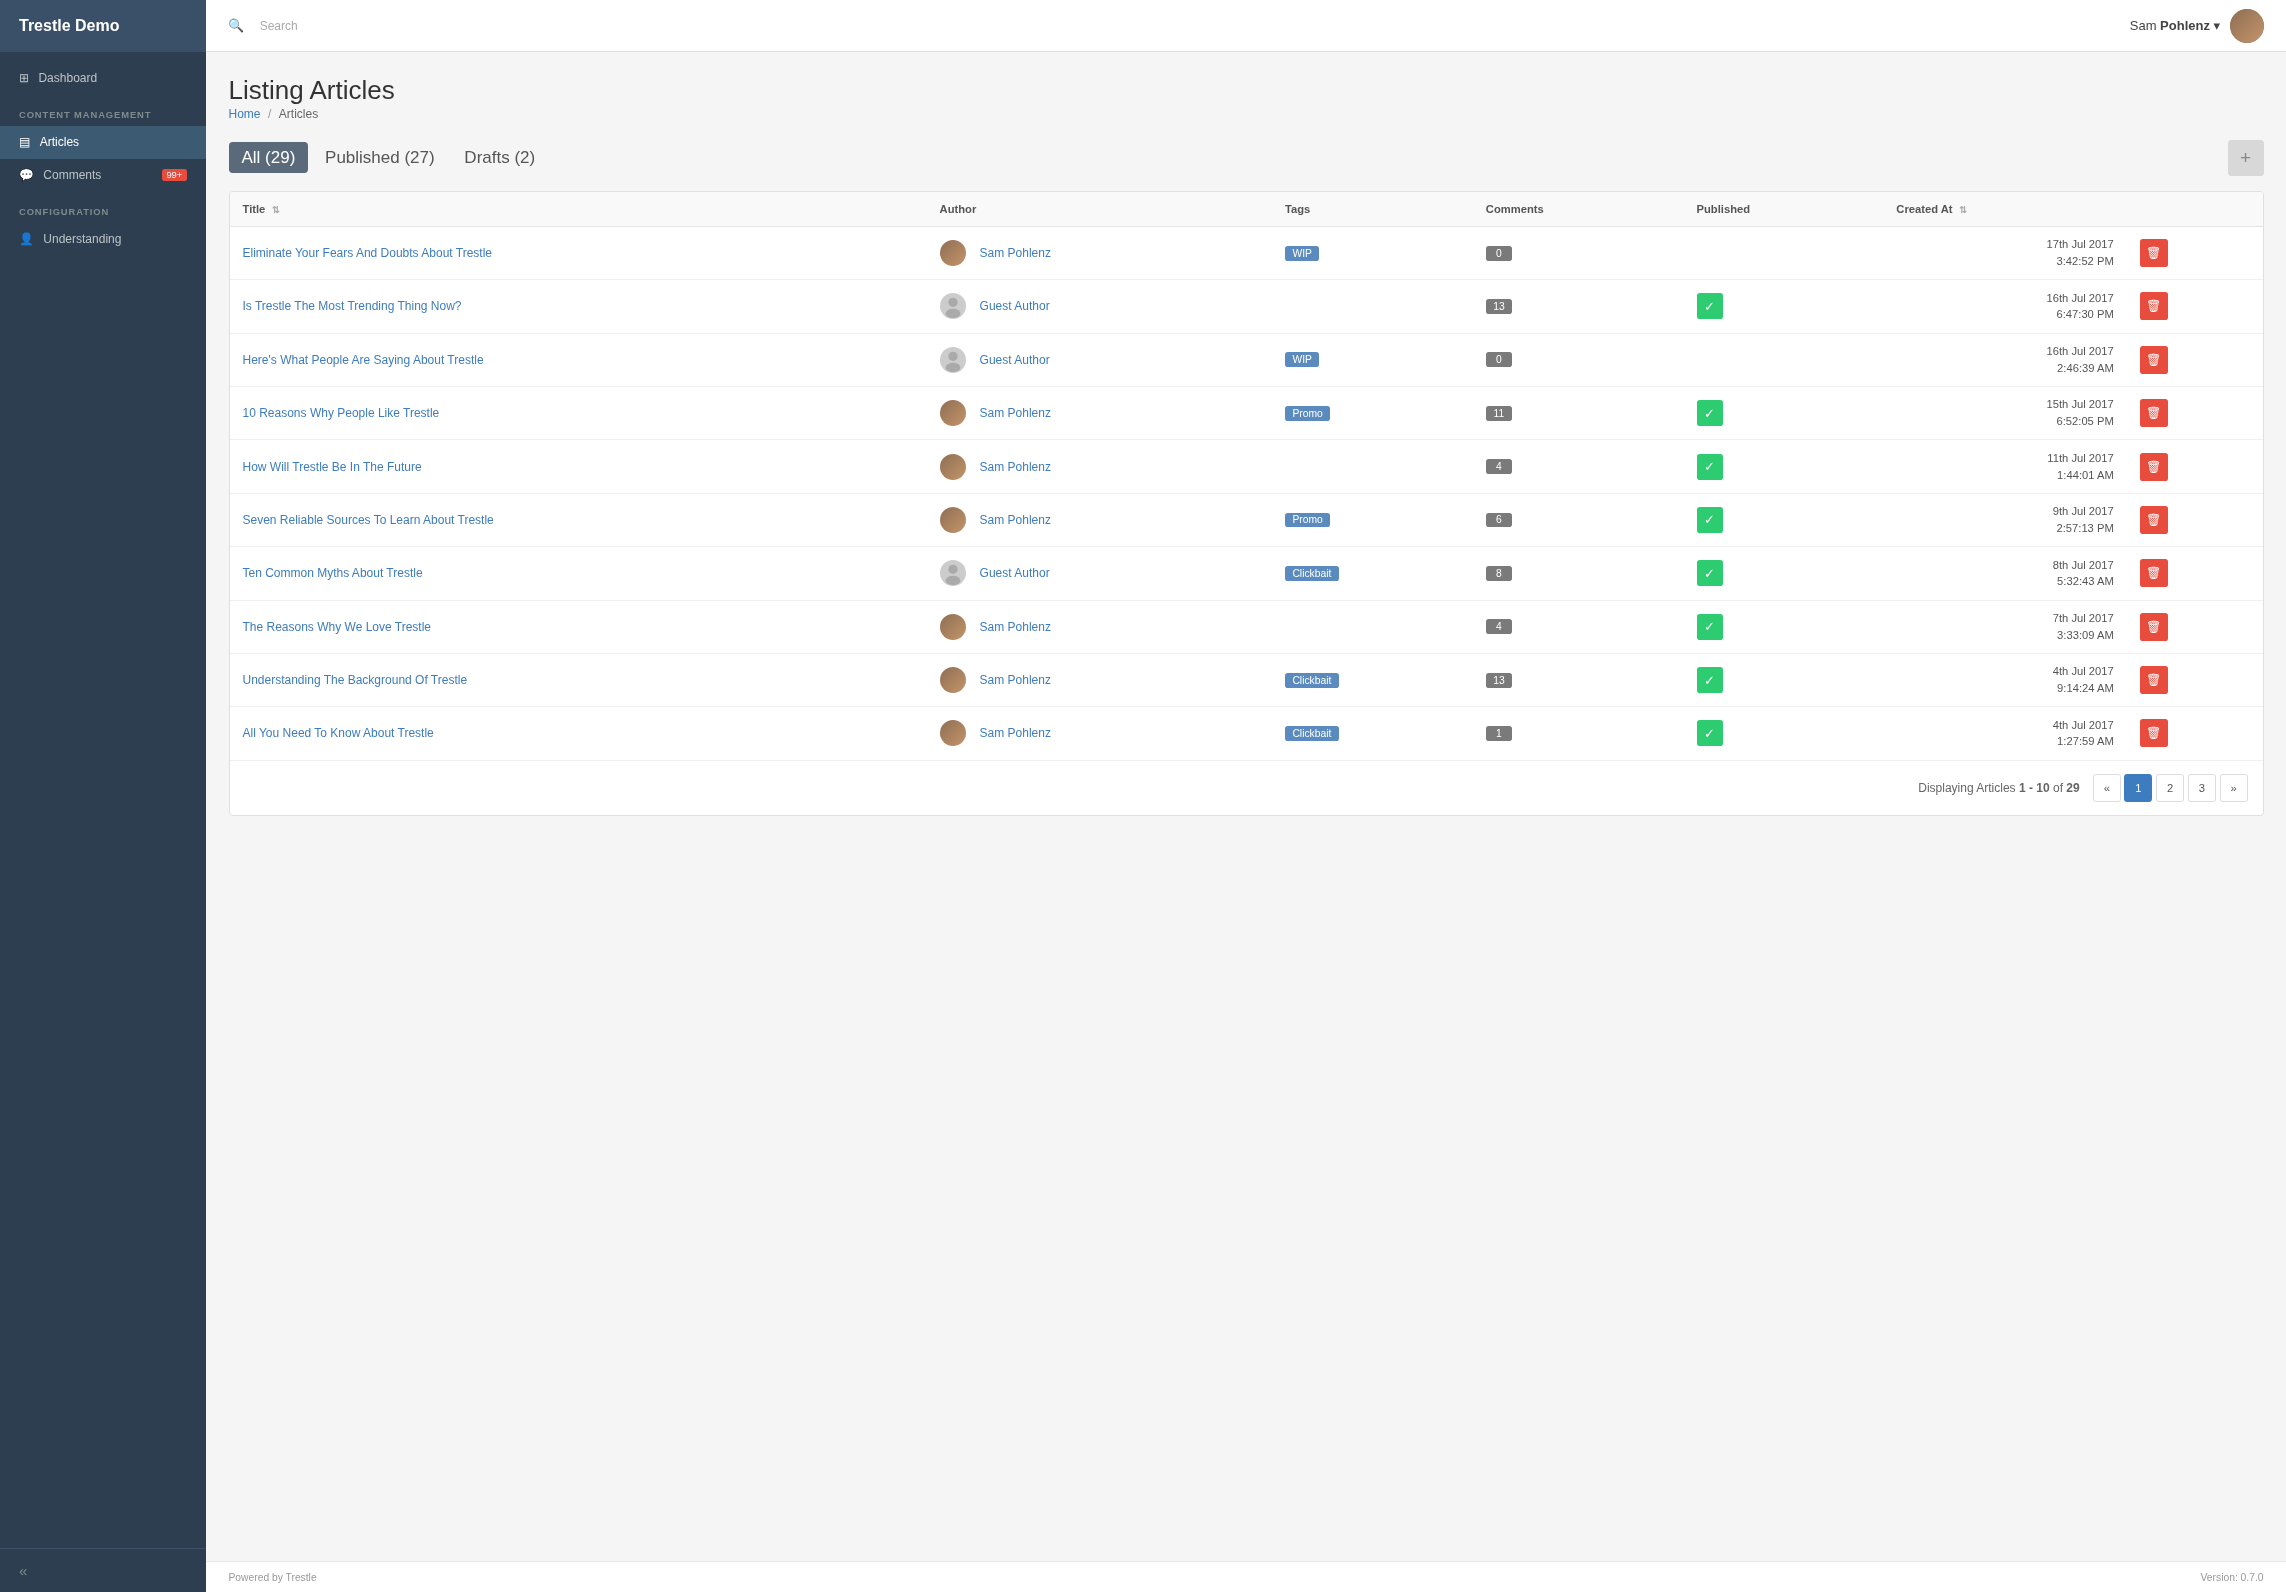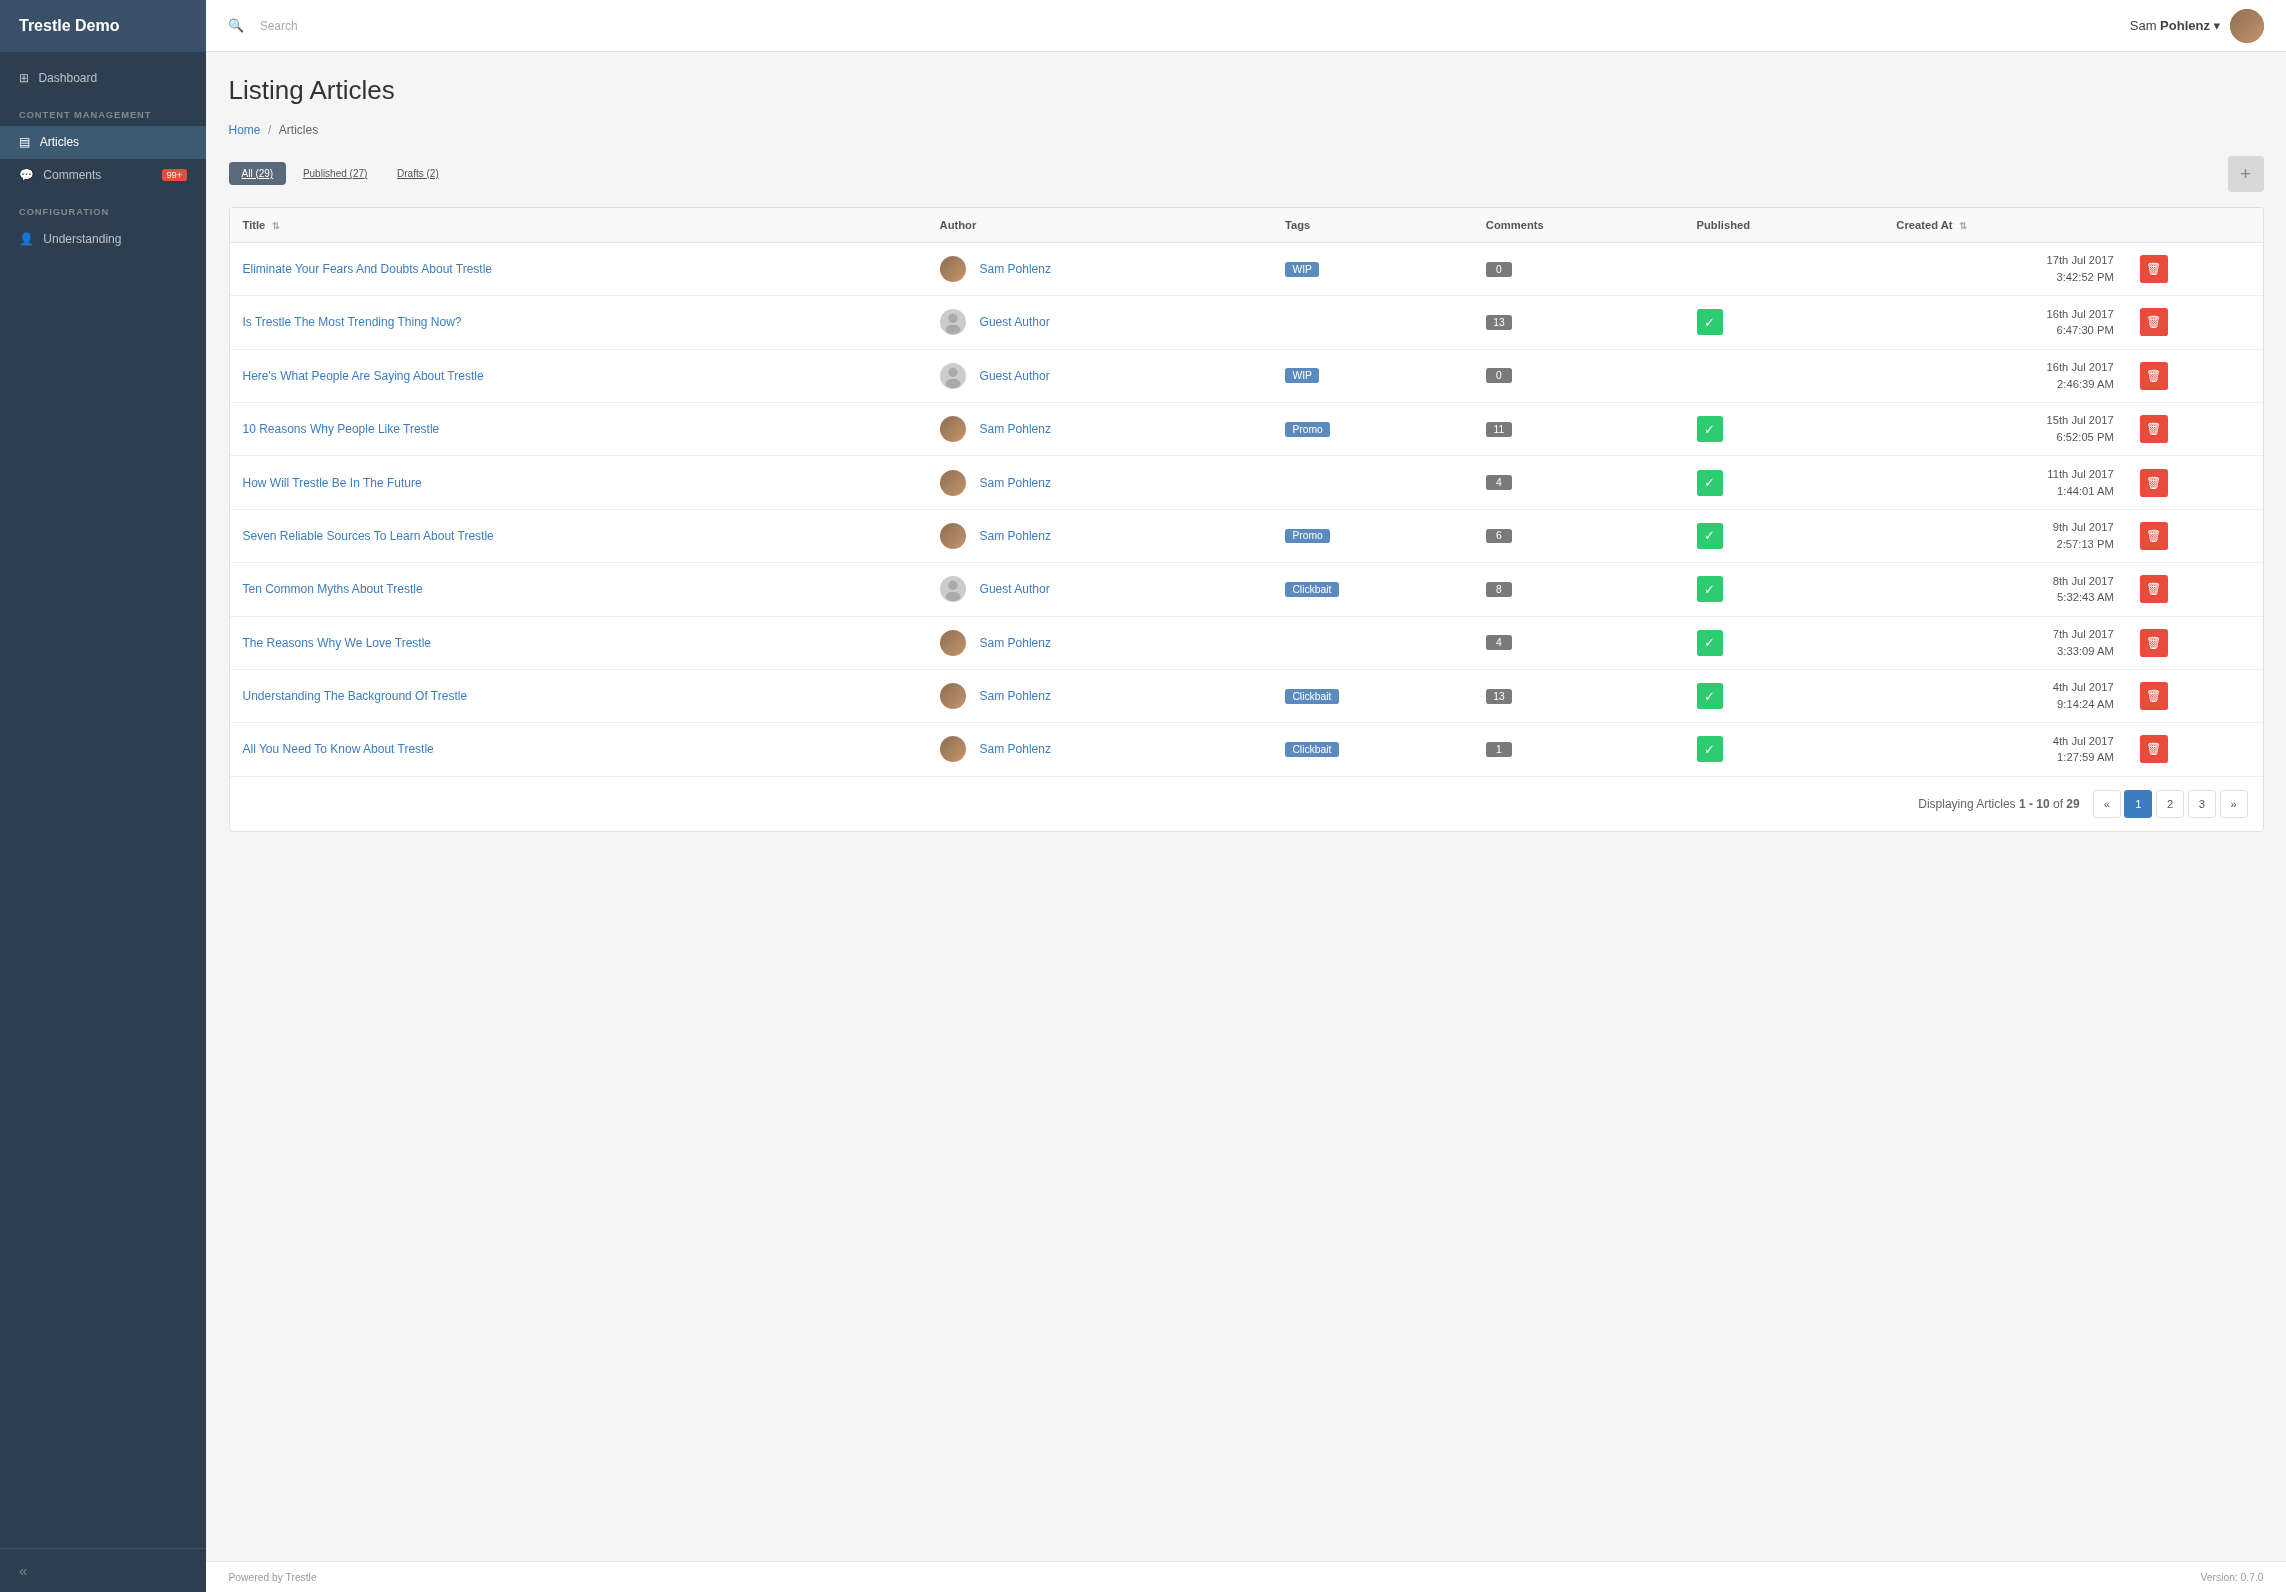--- a/index.html
+++ b/index.html
@@ -26,30 +26,30 @@
     .search-input::placeholder { color: #aaa; }
     .header-spacer { flex: 1; }
     .header-user { display: flex; align-items: center; gap: 9.4px; cursor: pointer; }
     .header-user-name { font-size: 13px; color: #444; }
     .header-user-name strong { font-weight: 700; }
     .header-avatar { width: 34px; height: 34px; border-radius: 50%; background: #8e6e53; overflow: hidden; display: flex; align-items: center; justify-content: center; }
     .avatar-img { width: 34px; height: 34px; border-radius: 50%; background: linear-gradient(135deg, #8e6e53, #c4956a); }
 
     
     .content { flex: 1; overflow-y: auto; padding: 22.5px; }
-    .page-title { font-size: 26px; font-weight: 300; color: #333; margin-bottom: 17px; }
+    .page-title { font-size: 26px; font-weight: 300; color: #333; margin-bottom: 1px; }
     .breadcrumb { display: flex; align-items: center; gap: 7.5px; font-size: 12px; margin-bottom: 19px; }
     .breadcrumb-link { color: #3d7cbf; text-decoration: none; cursor: pointer; }
     .breadcrumb-sep { color: #999; }
     .breadcrumb-current { color: #666; }
 
     
     .toolbar { display: flex; align-items: center; justify-content: space-between; margin-bottom: 15px; }
     .filter-tabs { display: flex; gap: 3.7px; }
-    .filter-tab { padding: 5.6px 13px; border-radius: 3.7px; font-size: 10px; cursor: pointer; border: none; background: transparent; color: #555; text-decoration: underline; }
+    .filter-tab { padding: 5.6px 13px; border-radius: 3.7px; font-size: 17px; cursor: pointer; border: none; background: transparent; color: #555; }
     .filter-tab.active { background: #5a6a7a; color: #fff; }
     .add-btn { width: 36px; height: 36px; background: #d8d8d8; border: none; border-radius: 3.7px; cursor: pointer; display: flex; align-items: center; justify-content: center; font-size: 19px; color: #888; }
 
     
     .table-container { background: #fff; border: 0.9px solid #e0e0e0; border-radius: 3.7px; overflow: hidden; }
     table { width: 100%; border-collapse: collapse; font-size: 12px; }
     thead tr { background: #f9f9f9; border-bottom: 0.9px solid #e5e5e5; }
     th { padding: 11.2px 13px; text-align: left; color: #555; font-weight: 600; font-size: 11.2px; white-space: nowrap; }
     th .sort-icon { color: #aaa; margin-left: 3.7px; font-size: 9.4px; }
     tbody tr { border-bottom: 0.9px solid #f0f0f0; }

